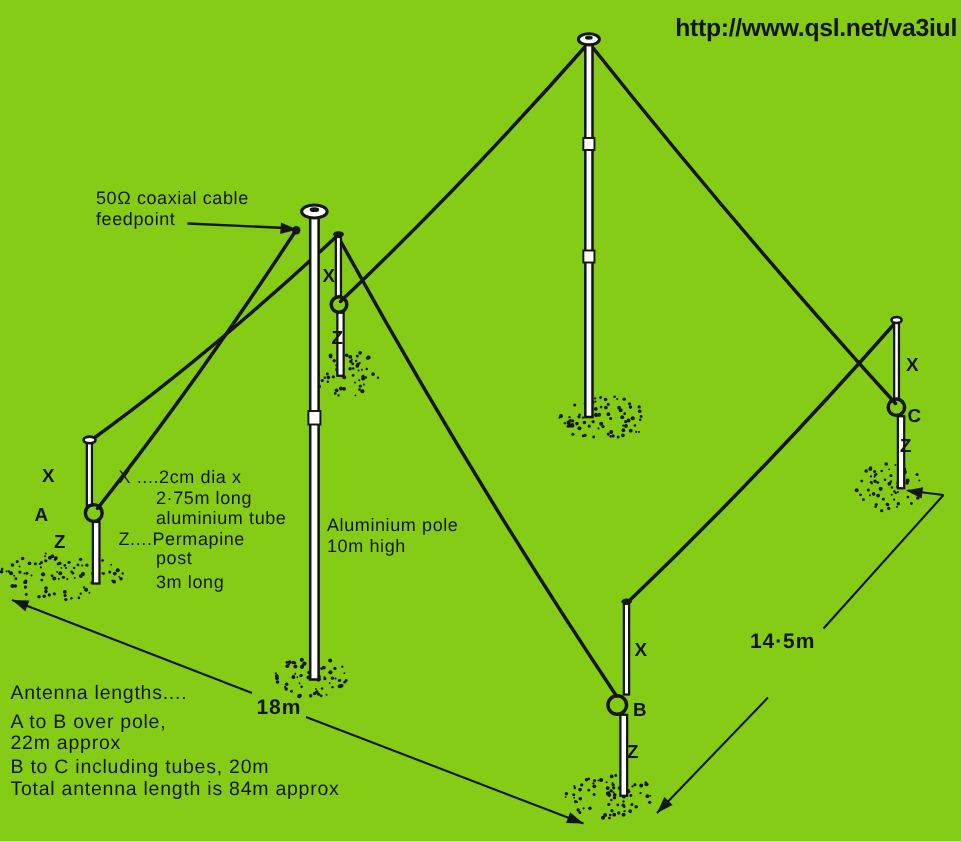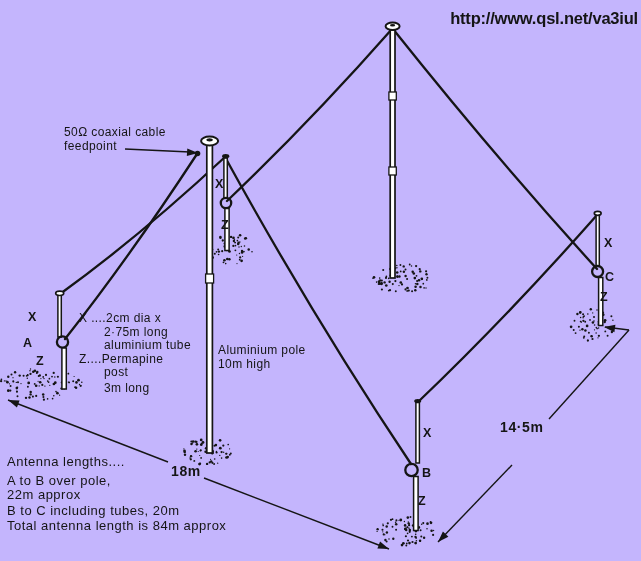--- a/index.html
+++ b/index.html
@@ -1,16 +1,16 @@
 <!DOCTYPE html>
 <html><head>
 <meta charset="utf-8">
 <style>
   html,body{margin:0;padding:0;background:#fff;}
-  .canvas{position:relative;width:641px;height:561px;background:#c4b5fd;overflow:hidden;}
+  .canvas{position:relative;width:641px;height:561px;background:#84cc16;overflow:hidden;}
   svg{position:absolute;left:0;top:0;}
   svg text{font-family:"Liberation Sans","DejaVu Sans",sans-serif;fill:#151515;}
   .url{font-size:16.5px;font-weight:700;letter-spacing:-0.2px;}
   .t12{font-size:12px;letter-spacing:0.4px;}
   .t13{font-size:13px;letter-spacing:0.5px;}
   .t14{font-size:14px;font-weight:600;letter-spacing:0.6px;}
   .cl{font-size:12.5px;font-weight:600;letter-spacing:0.3px;}
   .wire{fill:none;stroke:#151515;stroke-width:2.3;stroke-linecap:round;}
   .dim{fill:none;stroke:#151515;stroke-width:1.4;}
   .pole{fill:#ffffff;stroke:#151515;stroke-width:1.7;}

